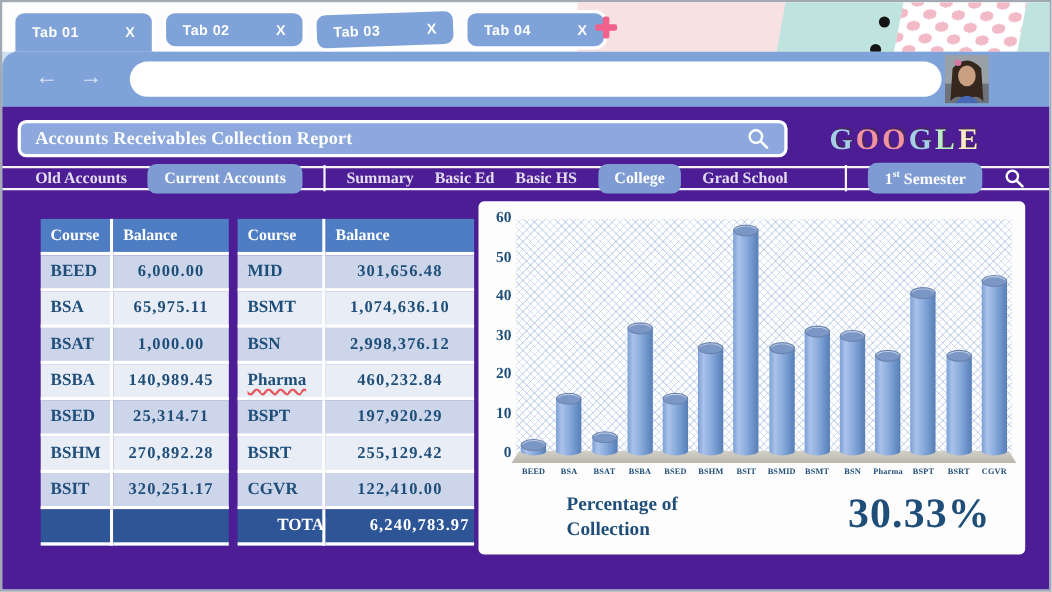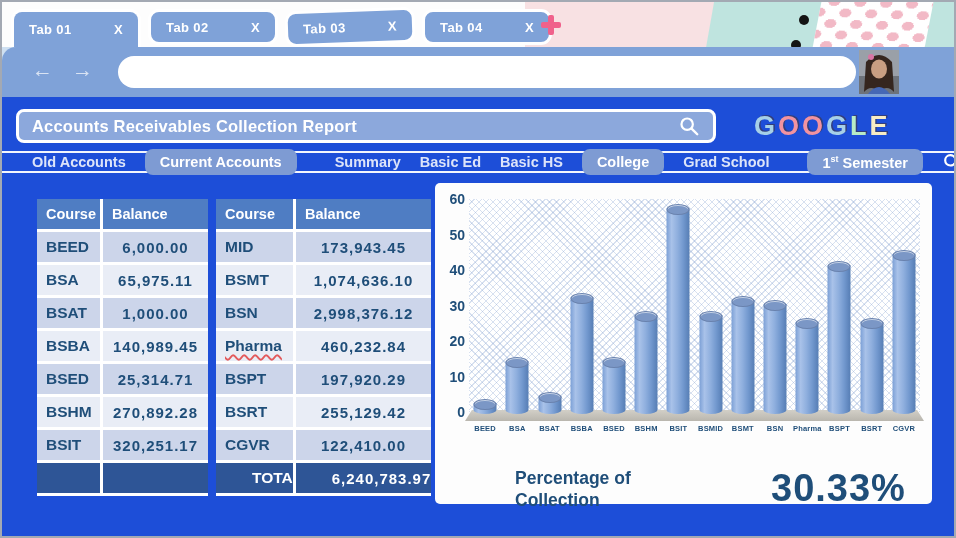--- a/index.html
+++ b/index.html
@@ -36,21 +36,21 @@
 
   
   .navbar { position:relative; height:50px; background:#7fa2d8; border-radius:14px 0 0 0; }
   .navarrow { position:absolute; top:11px; color:rgba(255,255,255,.7); font-size:21px; cursor:pointer; }
   .back { left:30px; } .fwd { left:70px; }
   .urlbar { position:absolute; left:116px; top:9px; width:738px; height:32px; background:#fff;
             border-radius:16px; cursor:text; }
   .avatar { position:absolute; right:55px; top:3px; width:40px; height:44px; overflow:hidden; cursor:pointer; }
 
   
-  .content { position:relative; height:439px; background:#1d4ed8; }
+  .content { position:relative; height:439px; background:#4c1d95;font-family:Liberation Serif, serif; }
   .titlerow { display:flex; align-items:center; padding:12px 14px 6px 14px; }
   .titlebar { width:700px; height:34px; background:#8ca8dc; border:3px solid #fff; border-radius:8px;
               display:flex; align-items:center; padding:0 13px; color:#fff; font-size:16.5px;
               letter-spacing:.2px; cursor:text; }
   .titlebar .mag { margin-left:auto; }
   .logo { margin-left:38px; font-size:27px; letter-spacing:3px; }
   .logo span { text-shadow:1.5px -1px 0 rgba(70,50,45,.55); }
 
   .filterbar { height:22px; margin-top:2px; border-top:2px solid rgba(255,255,255,.95);
                border-bottom:2px solid rgba(255,255,255,.95); display:flex; align-items:center;
@@ -93,21 +93,21 @@
            clip-path:polygon(1.5% 0, 98.5% 0, 100% 100%, 0 100%); }
   .bar { position:absolute; bottom:-2px; width:23px; transform:translateX(-50%);
          background:linear-gradient(90deg,#7ca0d6 0%,#a9c2e9 22%,#8fafde 48%,#7399cf 72%,#5e85bc 92%,#587fb5 100%);
          border-radius:0 0 50% 50% / 0 0 4px 4px; }
   .bar::before { content:""; position:absolute; left:0; right:0; top:-4px; height:9px; border-radius:50%;
                  background:#7b97c6; border:1px solid rgba(85,105,145,.45);
                  box-shadow:inset 0 1px 0 rgba(255,255,255,.55); }
   .xlabels { display:flex; margin-left:26px; margin-top:12px; }
   .xlab { flex:1; text-align:center; font-size:7.5px; color:#1f4e79; letter-spacing:.2px; }
 
-  .summary { display:flex; align-items:center; margin-top:35px; }
+  .summary { display:flex; align-items:flex-start; margin-top:15px; }
   .sum-label { margin-left:72px; width:160px; font-size:17.5px; line-height:1.25; color:#1f4e79; }
   .sum-value { margin-left:96px; font-size:38px; letter-spacing:1px; color:#1f4e79; margin-top:-3px; }
 
   .mag svg, .fsearch svg { display:block; }
 </style>
 </head>
 <body>
 
 <div class="window">
 
@@ -223,21 +223,21 @@
           <div class="cell bal row-a">320,251.17</div>
           <div class="cell course darkrow"></div>
           <div class="cell bal darkrow"></div>
         </div>
       <div class="tbl t2" id="table2">
           <div class="cell hd">Course</div>
           <div class="cell hd">Balance</div>
           <div class="cell course row-a">
             <span>MID</span>
           </div>
-          <div class="cell bal row-a">173,943.45</div>
+          <div class="cell bal row-a">301,656.48</div>
           <div class="cell course row-b">
             <span>BSMT</span>
           </div>
           <div class="cell bal row-b">1,074,636.10</div>
           <div class="cell course row-a">
             <span>BSN</span>
           </div>
           <div class="cell bal row-a">2,998,376.12</div>
           <div class="cell course row-b">
             <span class="squiggle">Pharma</span>

